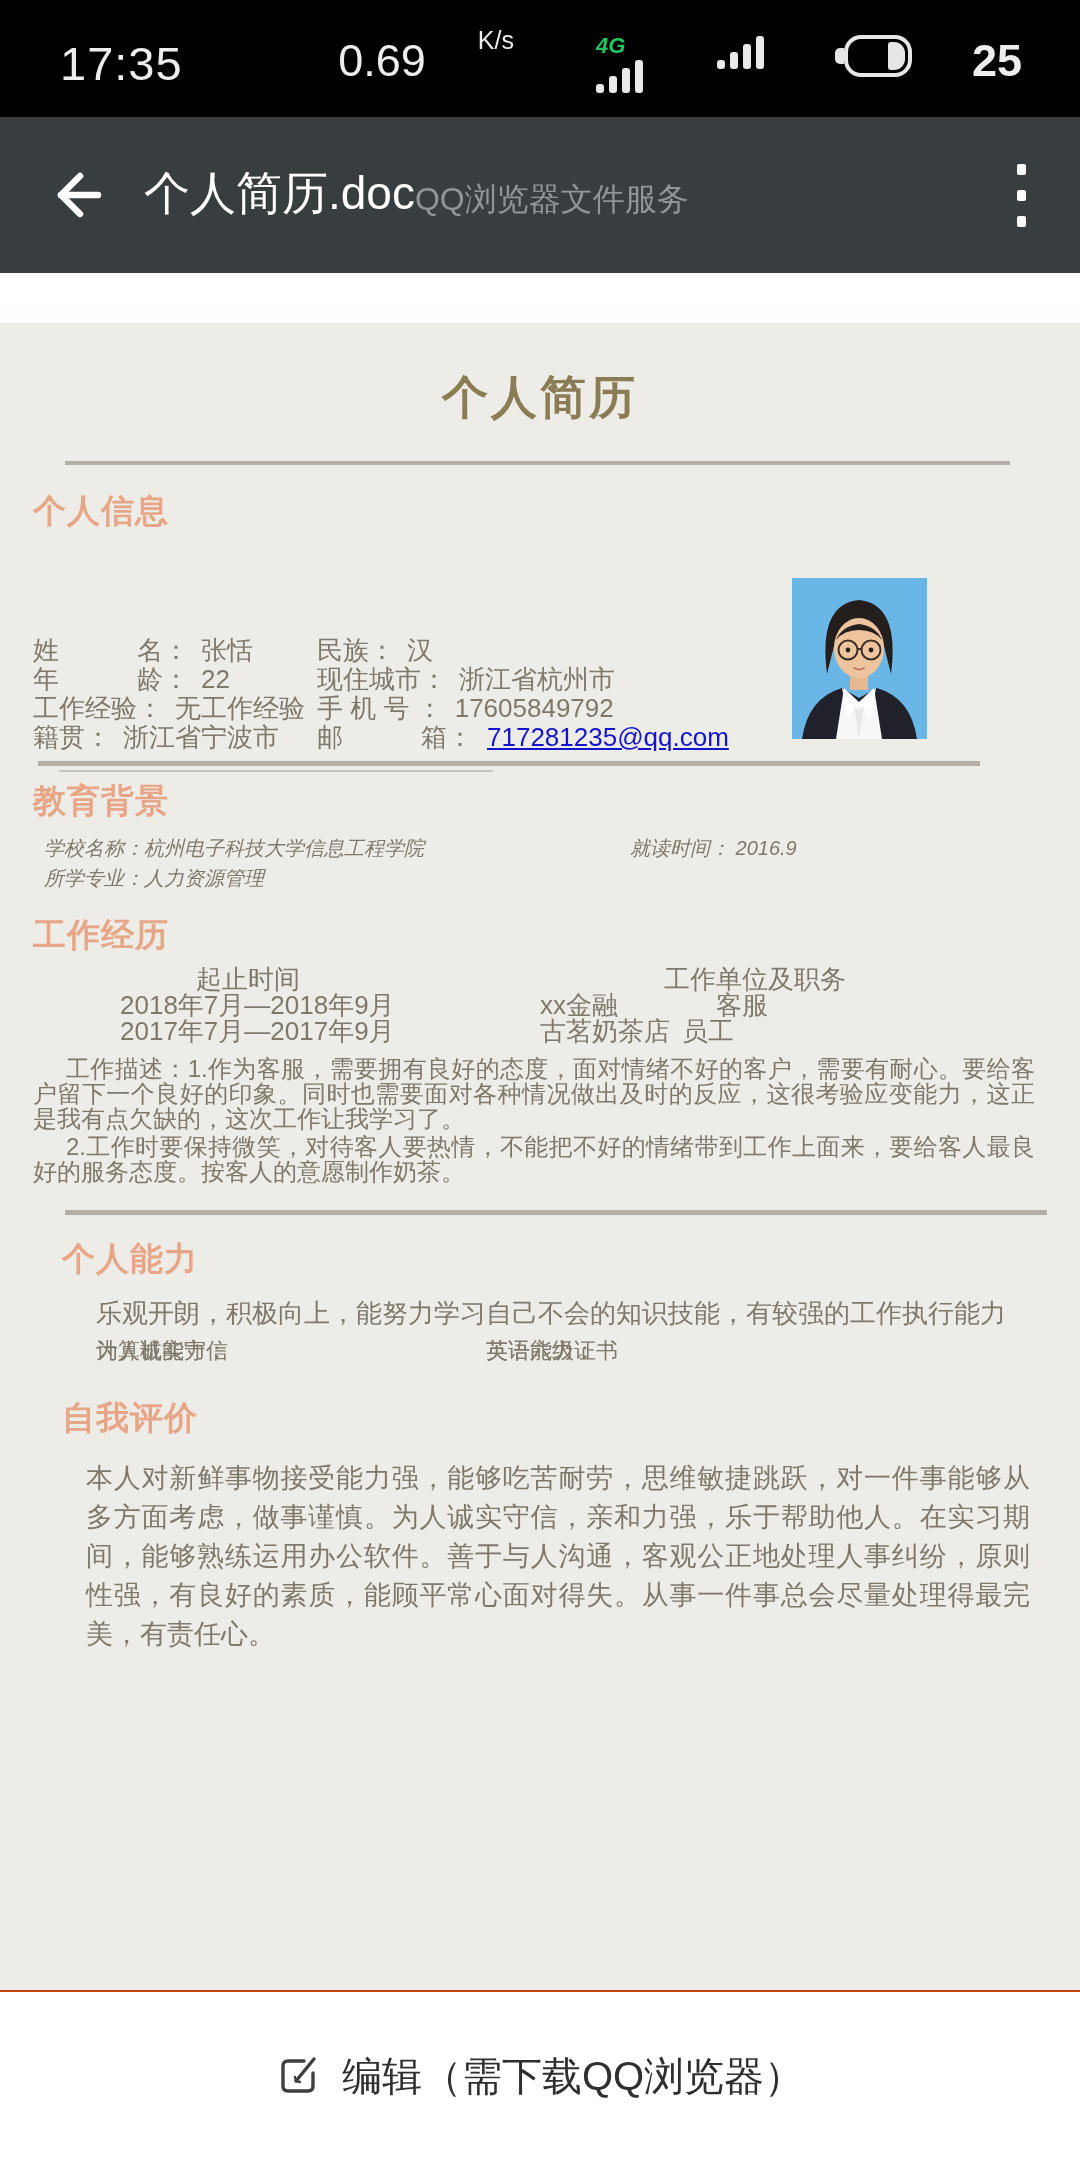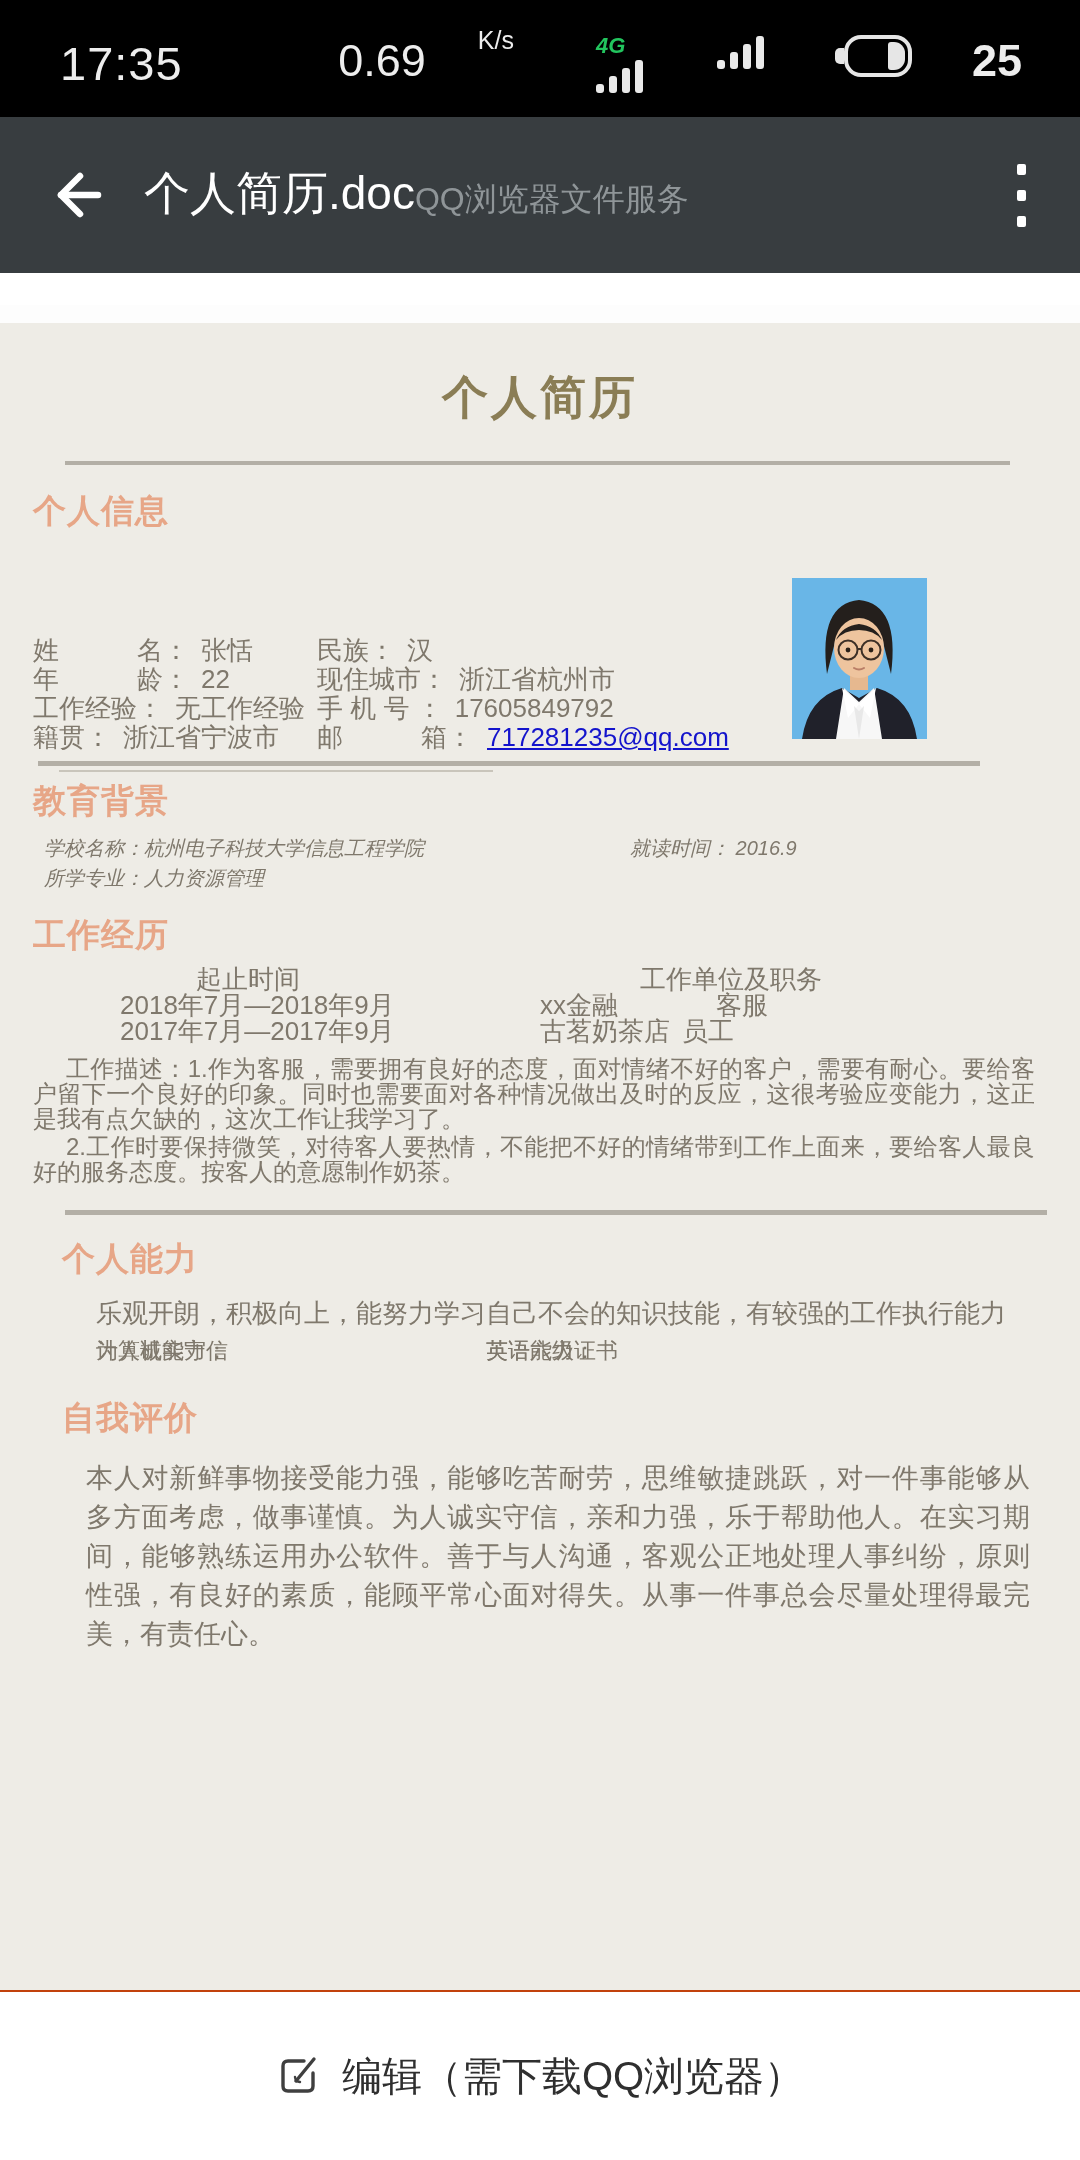--- a/index.html
+++ b/index.html
@@ -51,21 +51,21 @@
   .div-thick{height:5px;background:#b3afa6;margin:9px 100px 0 38px;}
   .div-thin{height:2px;background:#c9c5bb;margin:4px 0 0 59px;width:434px;}
   .h-edu{margin:7px 0 0 33px;}
   .edu-row{position:relative;padding-left:44px;line-height:30px;margin-top:9px;font-size:20px;font-style:italic;}
   .edu-row2{margin-top:0;}
   .edu-time{position:absolute;left:630px;top:0;}
   .h-work{margin:20px 0 0 33px;}
   .wt{margin-top:8px;}
   .wt-row{position:relative;height:26px;line-height:26px;font-size:26px;}
   .wt-row span{position:absolute;white-space:nowrap;}
-  .wt-p1{left:196px;} .wt-p2{left:640px;}
+  .wt-p1{left:196px;} .wt-p2{left:664px;}
   .wt-d{left:120px;}  .wt-o{left:540px;} .wt-r1{left:716px;} .wt-r2{left:682px;}
   .desc{margin:12px 45px 0 33px;text-indent:33px;line-height:25px;font-size:24px;text-align:justify;}
   .desc2{margin-top:3px;}
   .div-mid{height:5px;background:#b3afa6;margin:26px 33px 0 65px;}
   .h-ability{margin:22px 0 0 62px;}
   .ab-line1{margin:18px 50px 0 96px;line-height:27px;font-size:26px;}
   .ab-line2{position:relative;margin-top:10px;height:27px;line-height:27px;font-size:22px;}
   .ab-line2 span{position:absolute;white-space:nowrap;}
   .ab-computer{left:96px;} .ab-english{left:486px;}
   .h-se{margin:32px 0 0 62px;}

